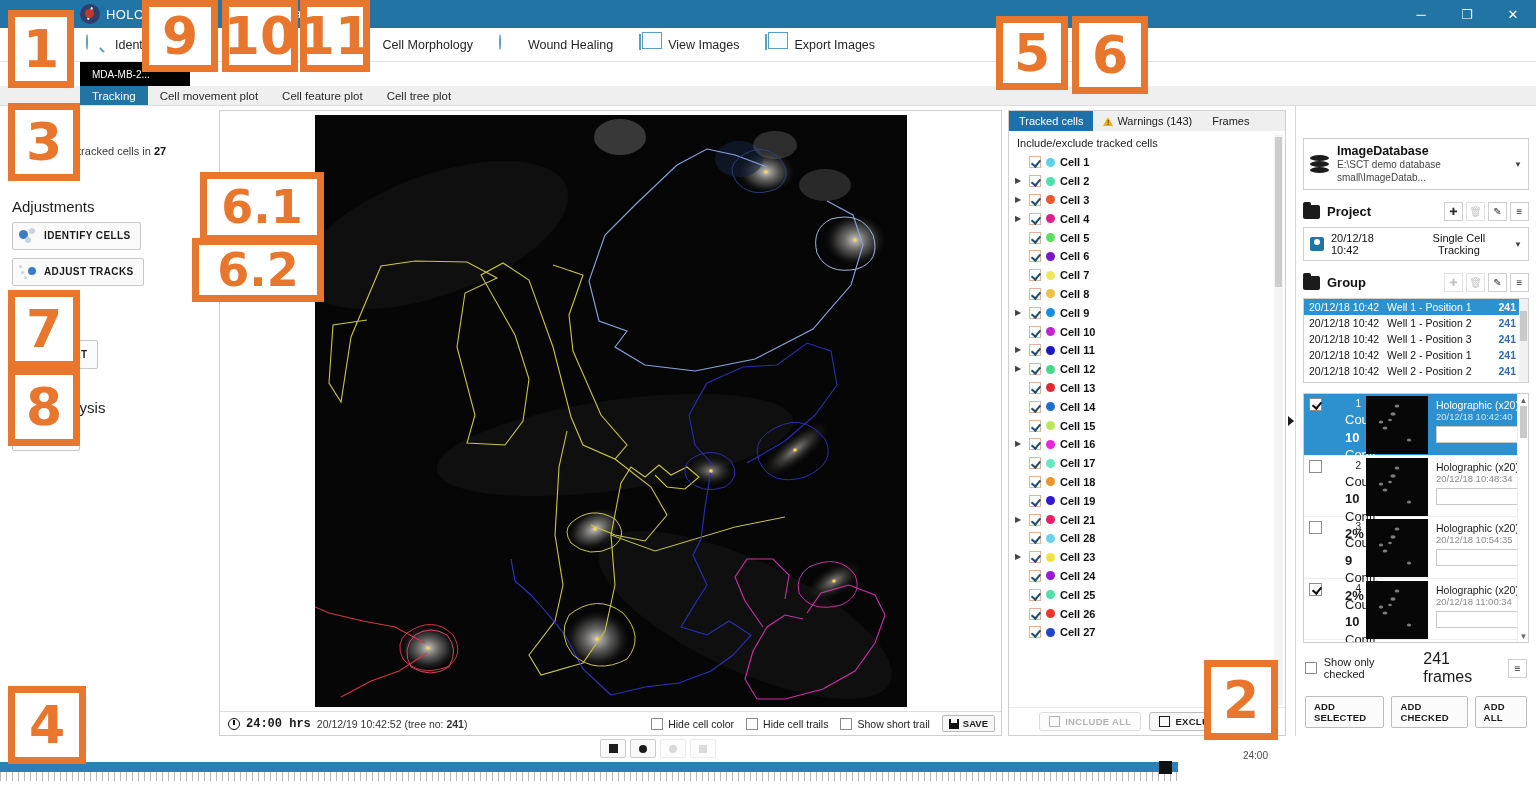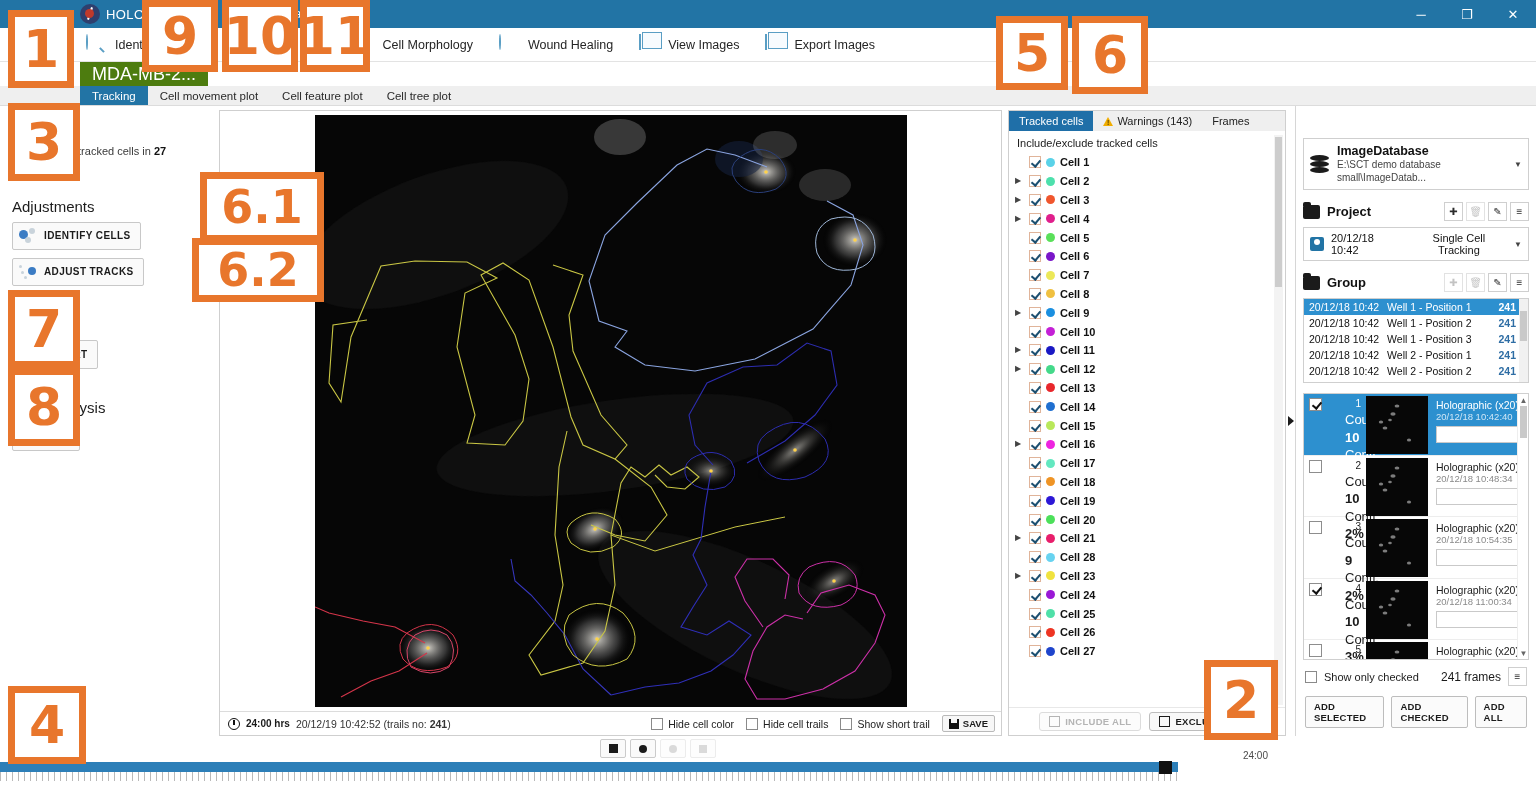--- a/index.html
+++ b/index.html
@@ -62,21 +62,21 @@
     border:1.4px solid #5a9ec4;background:#f7fbfe;
   }
   .ico-mag::after{
     content:"";position:absolute;width:6px;height:1.8px;background:#5a9ec4;
     transform:rotate(45deg); left:13px; top:14px;
   }
 
   
   .doctab-row { height:24px; background:#fff; display:flex; flex:0 0 24px; }
   .doctab {
-    background:#4d7c0f; color:#fff; font-size:18px;
+    background:#000000; color:#fff; font-size:10px;
     display:flex; align-items:center; padding:0 12px; margin-left:80px;
     min-width:110px;
   }
   
   .subtab-row {
     height:20px; background:#efefef; display:flex; flex:0 0 20px;
     padding-left:80px; border-bottom:1px solid #dcdcdc;
   }
   .subtab {
     display:flex;align-items:center; padding:0 12px; font-size:11.5px; color:#2a2a2a;
@@ -124,21 +124,21 @@
   .viewer {
     width:592px; height:592px; background:#050505; position:relative; overflow:hidden;
   }
   .viewer svg { position:absolute; inset:0; }
   .vbottom {
     height:24px; border-top:1px solid #dcdcdc; display:flex; align-items:center;
     padding:0 6px 0 8px; gap:6px; font-size:11px; flex:0 0 24px;
   }
   .clock{width:12px;height:12px;border:1.6px solid #111;border-radius:50%;position:relative;}
   .clock::after{content:"";position:absolute;left:4.4px;top:1.5px;width:1.4px;height:4.5px;background:#111;}
-  .vb-time{font-weight:700;font-size:10px;}
+  .vb-time{font-weight:700;font-size:12px;font-family:Liberation Mono, monospace;}
   .vb-sub{color:#333;font-size:10.5px;}
   .vb-sub b{font-weight:700;}
   .vb-right{margin-left:auto;display:flex;align-items:center;gap:12px;}
   .chk-lab{display:flex;align-items:center;gap:5px;font-size:10.5px;color:#222;cursor:pointer;}
   .cbox{width:12px;height:12px;border:1px solid #8a8a8a;background:#fff;display:inline-block;}
   .save-mini{
     display:inline-flex;align-items:center;gap:4px;border:1px solid #b9b9b9;
     background:#f7f7f7;border-radius:2px;padding:2px 6px;font-size:9.5px;font-weight:700;cursor:pointer;}
   .save-mini .fl{width:10px;height:10px;background:#111;position:relative;}
   .save-mini .fl::before{content:"";position:absolute;left:2px;top:0;width:6px;height:4px;background:#f7f7f7;}
@@ -223,21 +223,21 @@
   .fr-tit{font-size:10.5px;}
   .fr-date{font-size:9.5px;color:#8a8a8a;}
   .fr.sel .fr-date{color:#cfe6f6;}
   .fr-input{margin-top:4px;height:17px;border:1px solid #c9c9c9;background:#fff;}
   .fr-sb{position:absolute;right:0;top:0;bottom:0;width:11px;background:#fff;border-left:1px solid #eee;}
   .fr-sb .up,.fr-sb .dn{position:absolute;left:1px;width:9px;height:10px;font-size:8px;color:#666;
       display:flex;align-items:center;justify-content:center;}
   .fr-sb .up{top:1px;} .fr-sb .dn{bottom:1px;}
   .fr-sb i{position:absolute;left:2px;top:12px;width:7px;height:32px;background:#c9c9c9;display:block;}
   .rb-foot{display:flex;align-items:center;gap:7px;padding:7px 2px 0 2px;font-size:11px;}
-  .rb-foot .frames{margin-left:auto;font-size:12px;}
+  .rb-foot .frames{margin-left:auto;font-size:16px;}
   .addrow{display:flex;gap:7px;padding:10px 2px 8px 2px;}
   .addbtn{border:1px solid #bdbdbd;background:#fbfbfb;border-radius:2px;padding:4px 8px;
           font-size:9.5px;font-weight:700;letter-spacing:.2px;cursor:pointer;}
 
   
   .timeline{height:58px;flex:0 0 58px;background:#fff;display:flex;flex-direction:column;
             padding-left:12px;position:relative;}
   .tl-head{height:26px;display:flex;align-items:center;font-size:11.5px;font-weight:700;color:#1b1b1b;}
   .tl-ctrls{position:absolute;left:600px;top:3px;display:flex;gap:4px;}
   .tl-btn{width:26px;height:19px;border:1px solid #cbcbcb;background:#fafafa;border-radius:2px;
@@ -429,21 +429,21 @@
                 <circle cx="519" cy="466" r="1.8"></circle>
             </g>
           </svg>
         </div>
       </div>
       <div class="vbottom">
         <span class="clock"></span>
         <span class="vb-time">24:00 hrs</span>
         <span class="vb-sub">
           <span>20/12/19 10:42:52</span>
-          <span>(trails no: </span><b>241</b><span>)</span>
+          <span>(tree no: </span><b>241</b><span>)</span>
         </span>
         <span class="vb-right">
           <label class="chk-lab">
             <span class="cbox"></span>
             <span>Hide cell color</span>
           </label>
           <label class="chk-lab">
             <span class="cbox"></span>
             <span>Hide cell trails</span>
           </label>
@@ -576,26 +576,20 @@
             <span class="exp-tri"></span>
             <span class="ck"></span>
             <span class="cdot" style="background:#ef9425"></span>
             <span class="cname">Cell 18</span>
           </div>
           <div class="cellrow">
             <span class="exp-tri"></span>
             <span class="ck"></span>
             <span class="cdot" style="background:#2d18d6"></span>
             <span class="cname">Cell 19</span>
-          </div>
-          <div class="cellrow">
-            <span class="exp-tri"></span>
-            <span class="ck"></span>
-            <span class="cdot" style="background:#4ce05a"></span>
-            <span class="cname">Cell 20</span>
           </div>
           <div class="cellrow">
             <span class="exp-tri">▶</span>
             <span class="ck"></span>
             <span class="cdot" style="background:#e81e6b"></span>
             <span class="cname">Cell 21</span>
           </div>
           <div class="cellrow">
             <span class="exp-tri"></span>
             <span class="ck"></span>

